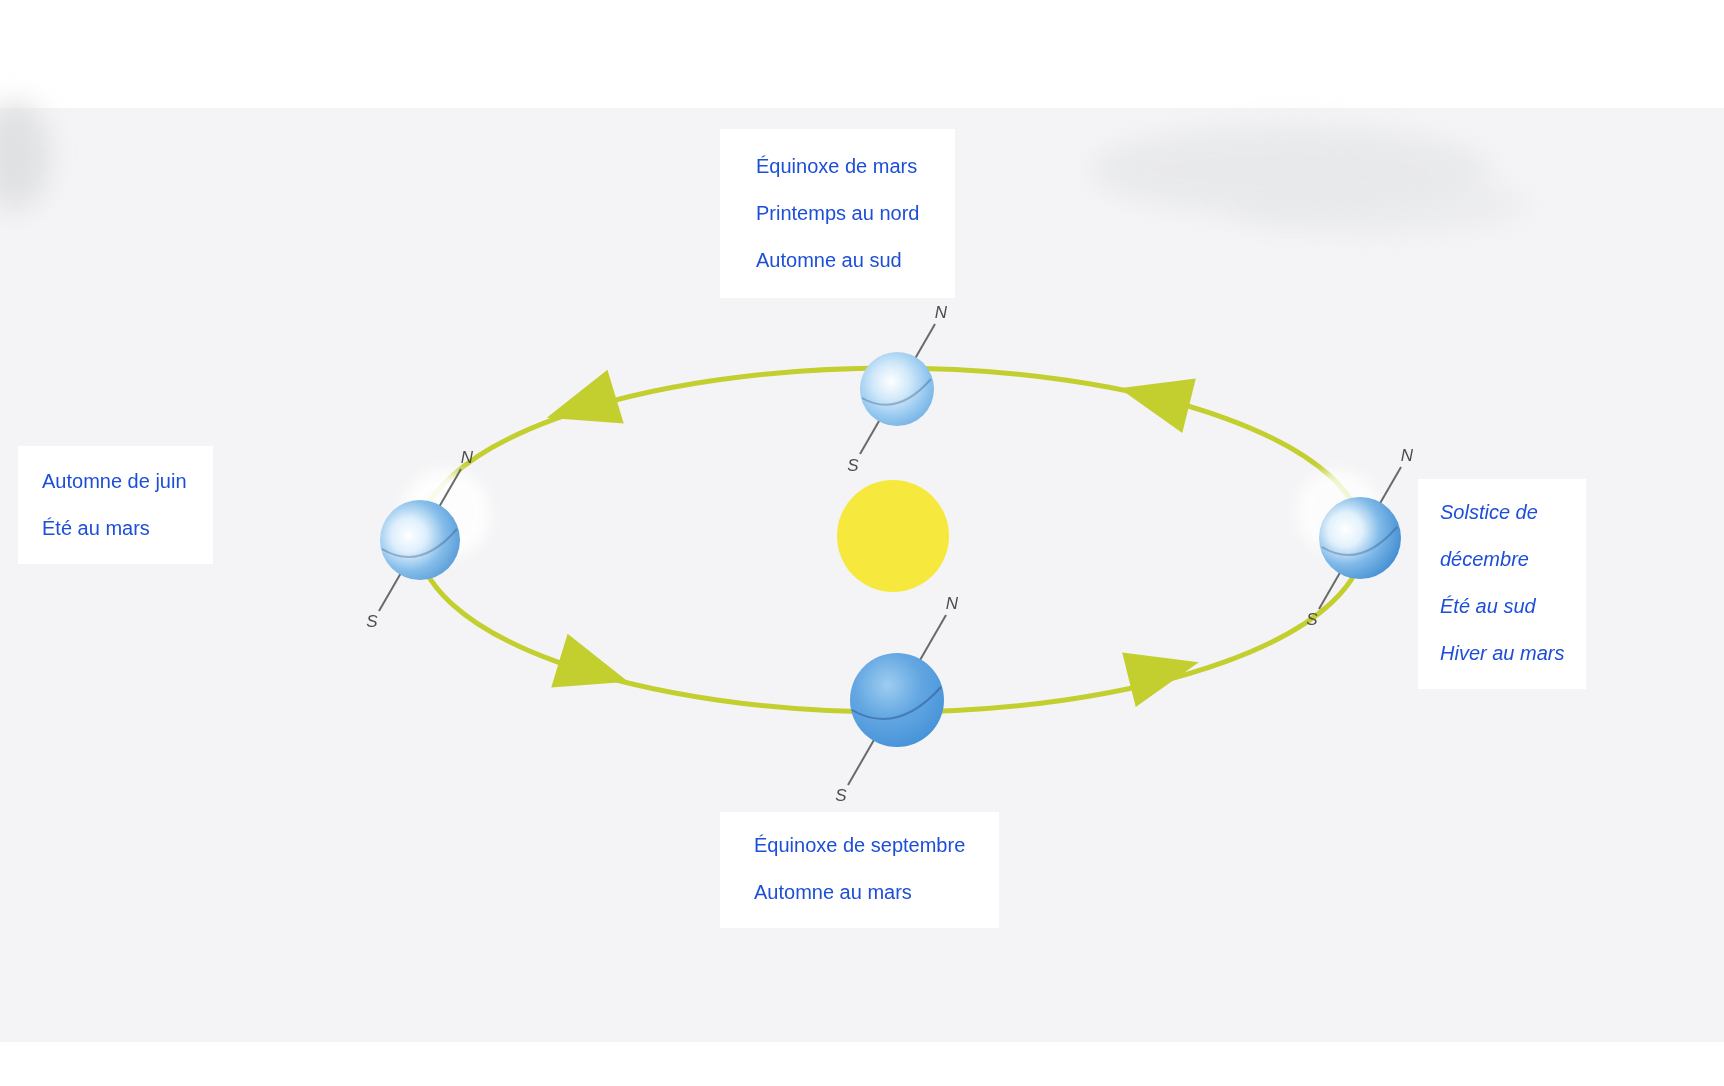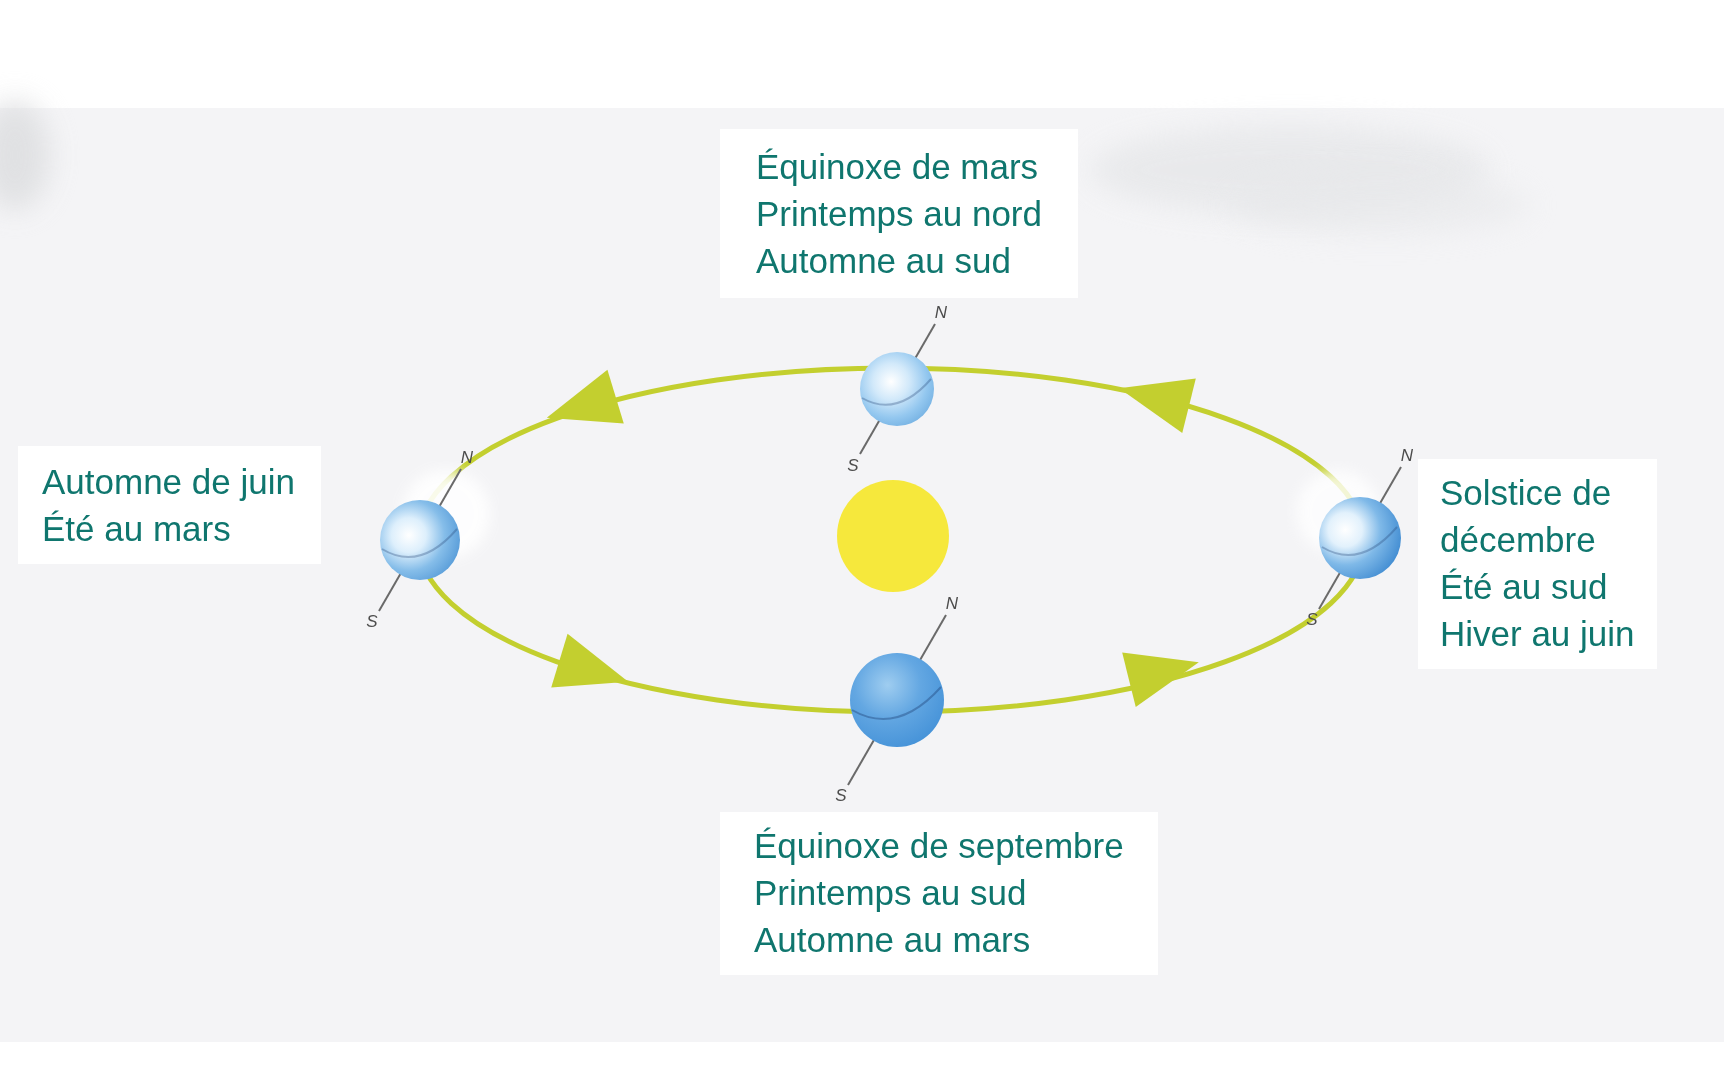--- a/index.html
+++ b/index.html
@@ -35,29 +35,29 @@
   .artifact.a2 { left: 1230px; top: 175px; width: 300px; height: 60px; opacity: 0.6; }
   .artifact.a3 { left: -20px; top: 100px; width: 70px; height: 110px; background:#dddee0; }
   svg.diagram {
     position: absolute;
     left: 0;
     top: 0;
   }
   .label-box {
     position: absolute;
     background: #ffffff;
-    color: #0f766e;
-    font-size: 35px;
+    color: #1d4ed8;
+    font-size: 20px;
     line-height: 47px;
     white-space: nowrap;
   }
   .label-box .line { display: block; }
   .pos-march     { left: 720px;  top: 129px; padding: 14px 36px 14px 36px; }
   .pos-june      { left: 18px;   top: 446px; padding: 12px 26px 12px 24px; }
-  .pos-december  { left: 1418px; top: 459px; padding: 10px 22px 12px 22px; }
+  .pos-december  { left: 1418px; top: 479px; padding: 10px 22px 12px 22px; font-style: italic; }
   .pos-september { left: 720px;  top: 812px; padding: 10px 34px 12px 34px; }
   .axis-letter {
     font-family: "Liberation Sans", sans-serif;
     font-style: italic;
     font-size: 17px;
     fill: #4c4c4c;
   }
 </style>
 </head>
 <body>
@@ -151,22 +151,21 @@
 
   <div class="label-box pos-june">
     <span class="line">Automne de juin</span>
     <span class="line">Été au mars</span>
   </div>
 
   <div class="label-box pos-december">
     <span class="line">Solstice de</span>
     <span class="line">décembre</span>
     <span class="line">Été au sud</span>
-    <span class="line">Hiver au juin</span>
+    <span class="line">Hiver au mars</span>
   </div>
 
   <div class="label-box pos-september">
     <span class="line">Équinoxe de septembre</span>
-    <span class="line">Printemps au sud</span>
     <span class="line">Automne au mars</span>
   </div>
 
 </div>
 
 </body></html>

